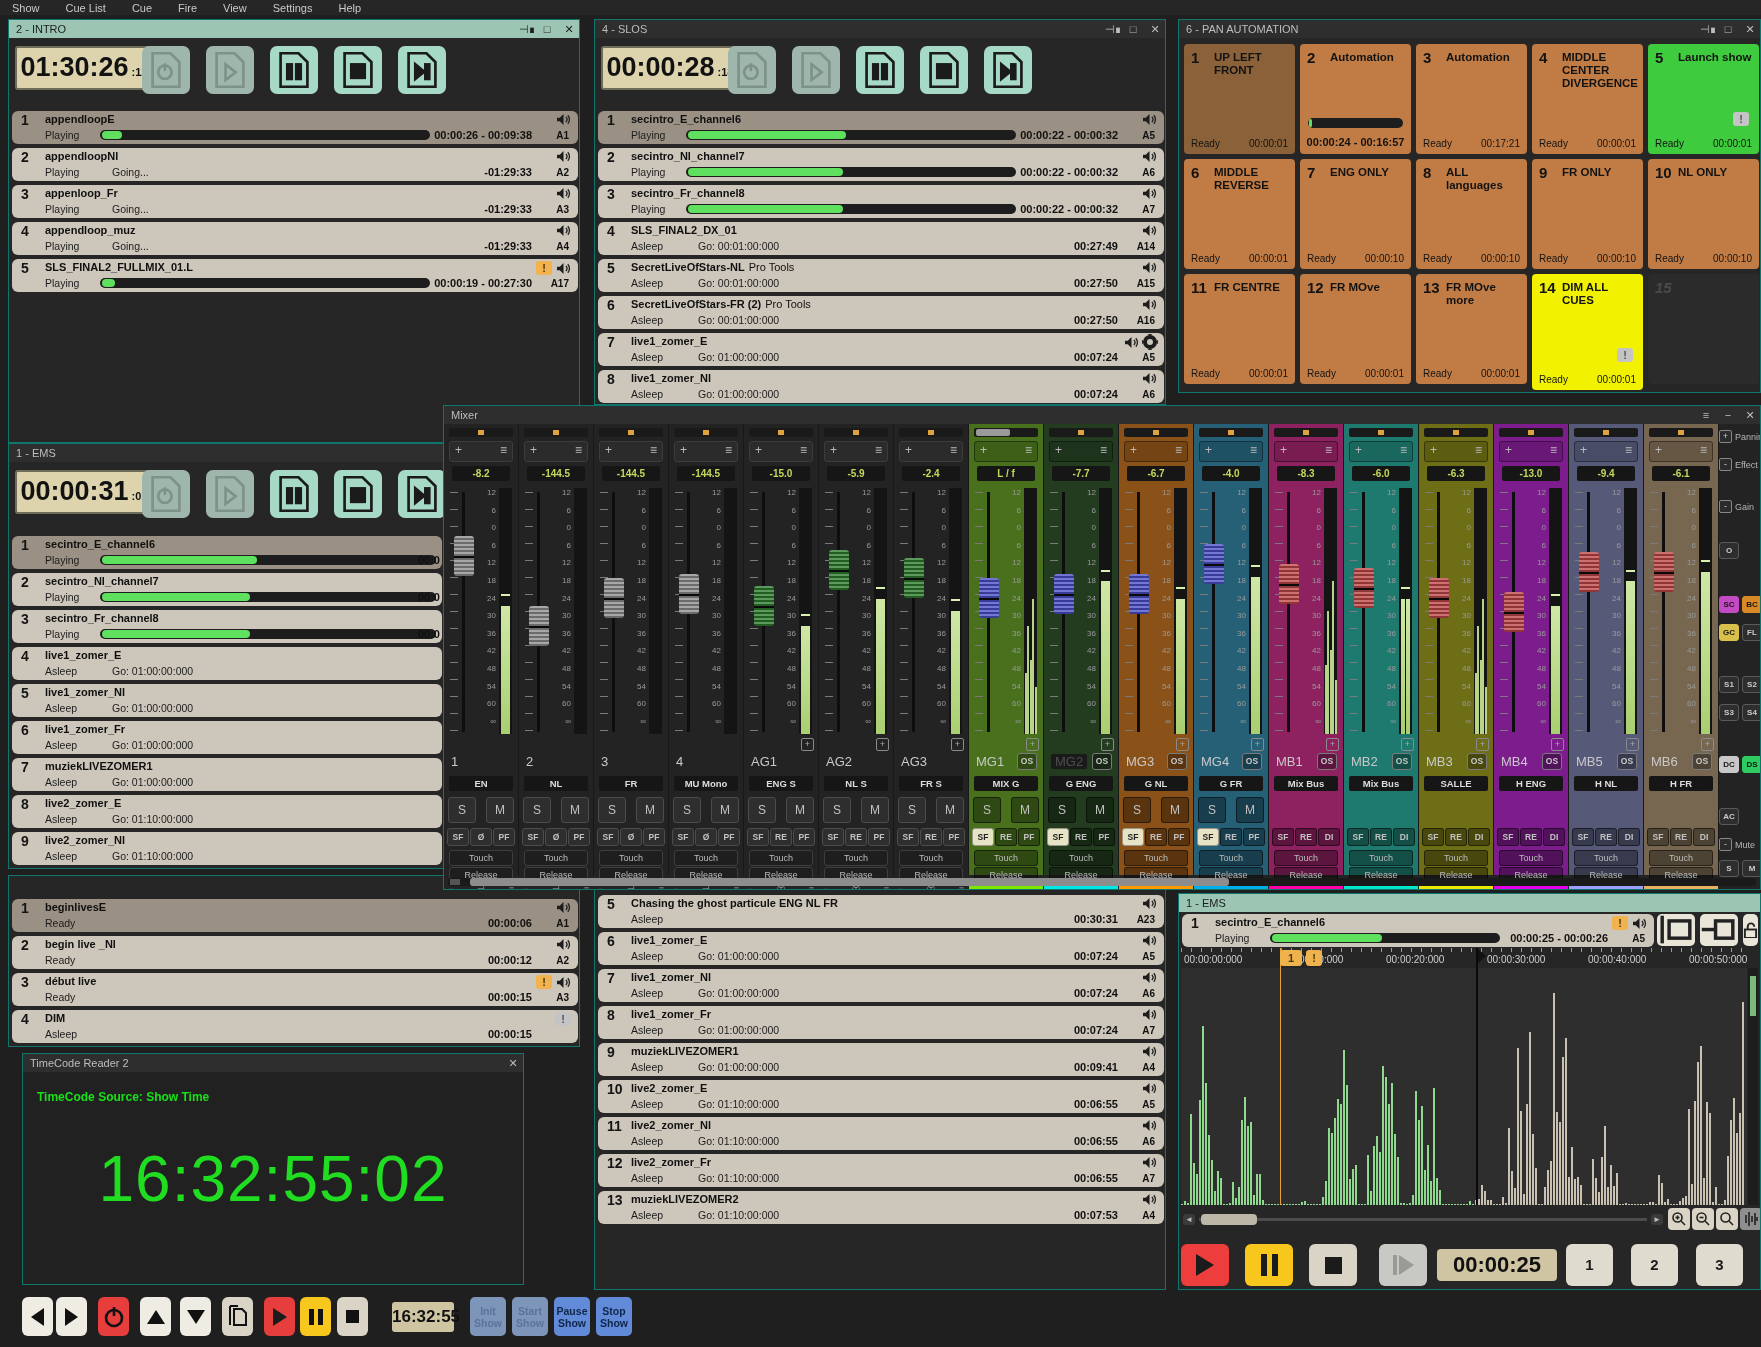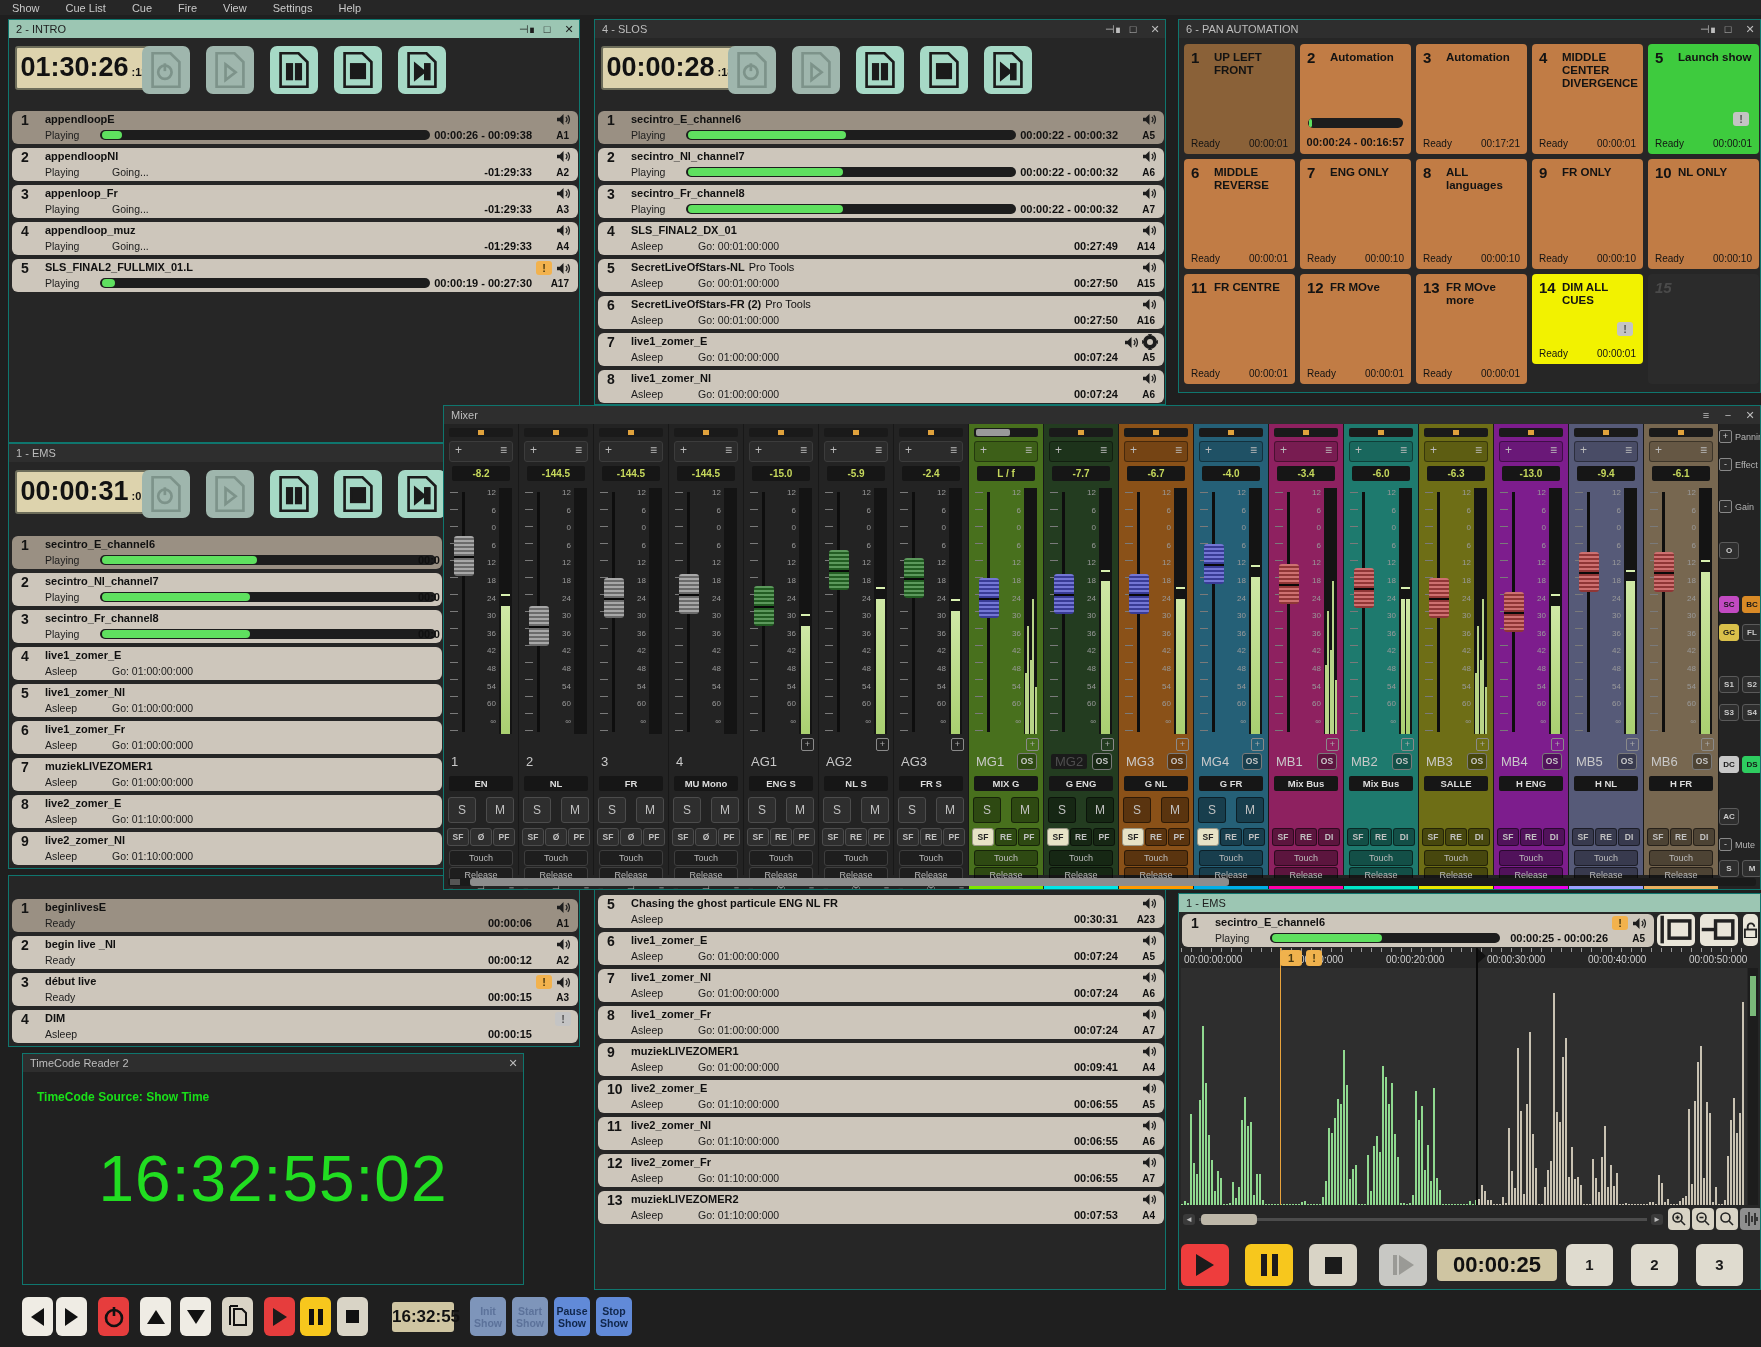--- a/index.html
+++ b/index.html
@@ -631,21 +631,21 @@
     <span class="t-status">Ready</span>
     <span class="t-time">00:00:01</span>
   </div>
       <div class="tile" style="left: 237px; top: 254px; width: 111px; height: 110px; background: rgb(193, 124, 69);">
     <span class="t-num">13</span>
     <span class="t-title">FR MOve more</span>
 
     <span class="t-status">Ready</span>
     <span class="t-time">00:00:01</span>
   </div>
-      <div class="tile" style="left: 353px; top: 254px; width: 111px; height: 90px; background: rgb(242, 242, 0);">
+      <div class="tile" style="left: 353px; top: 254px; width: 111px; height: 116px; background: rgb(242, 242, 0);">
     <span class="t-num">14</span>
     <span class="t-title">DIM ALL CUES</span>
     <span class="t-warn warnb gray">!</span>
 
     <span class="t-status">Ready</span>
     <span class="t-time">00:00:01</span>
   </div>
       <div class="tile empty" style="left: 469px; top: 254px; width: 111px; height: 110px;">
     <span class="t-num">15</span>
     <span class="t-title"></span>
@@ -1691,21 +1691,21 @@
     <div class="s-under" style="background: rgb(0, 174, 232);"></div>
   </div>
       <div class="strip colored" style="left: 825px; width: 75px; background: rgb(142, 33, 96);">
     <div class="s-top">
           <span class="dot"></span>
         </div>
     <div class="s-add">
           <span>+</span>
           <span>≡</span>
         </div>
-    <div class="s-val">-3.4</div>
+    <div class="s-val">-8.3</div>
     <div class="s-farea">
       <div class="s-ticks"></div>
       <div class="s-track"></div>
       <div class="s-thumb red" style="top: 76px;"></div>
       <div class="s-scale">
             <div style="top: 0px;">12</div>
             <div style="top: 18px;">6</div>
             <div style="top: 35px;">0</div>
             <div style="top: 53px;">6</div>
             <div style="top: 70px;">12</div>

